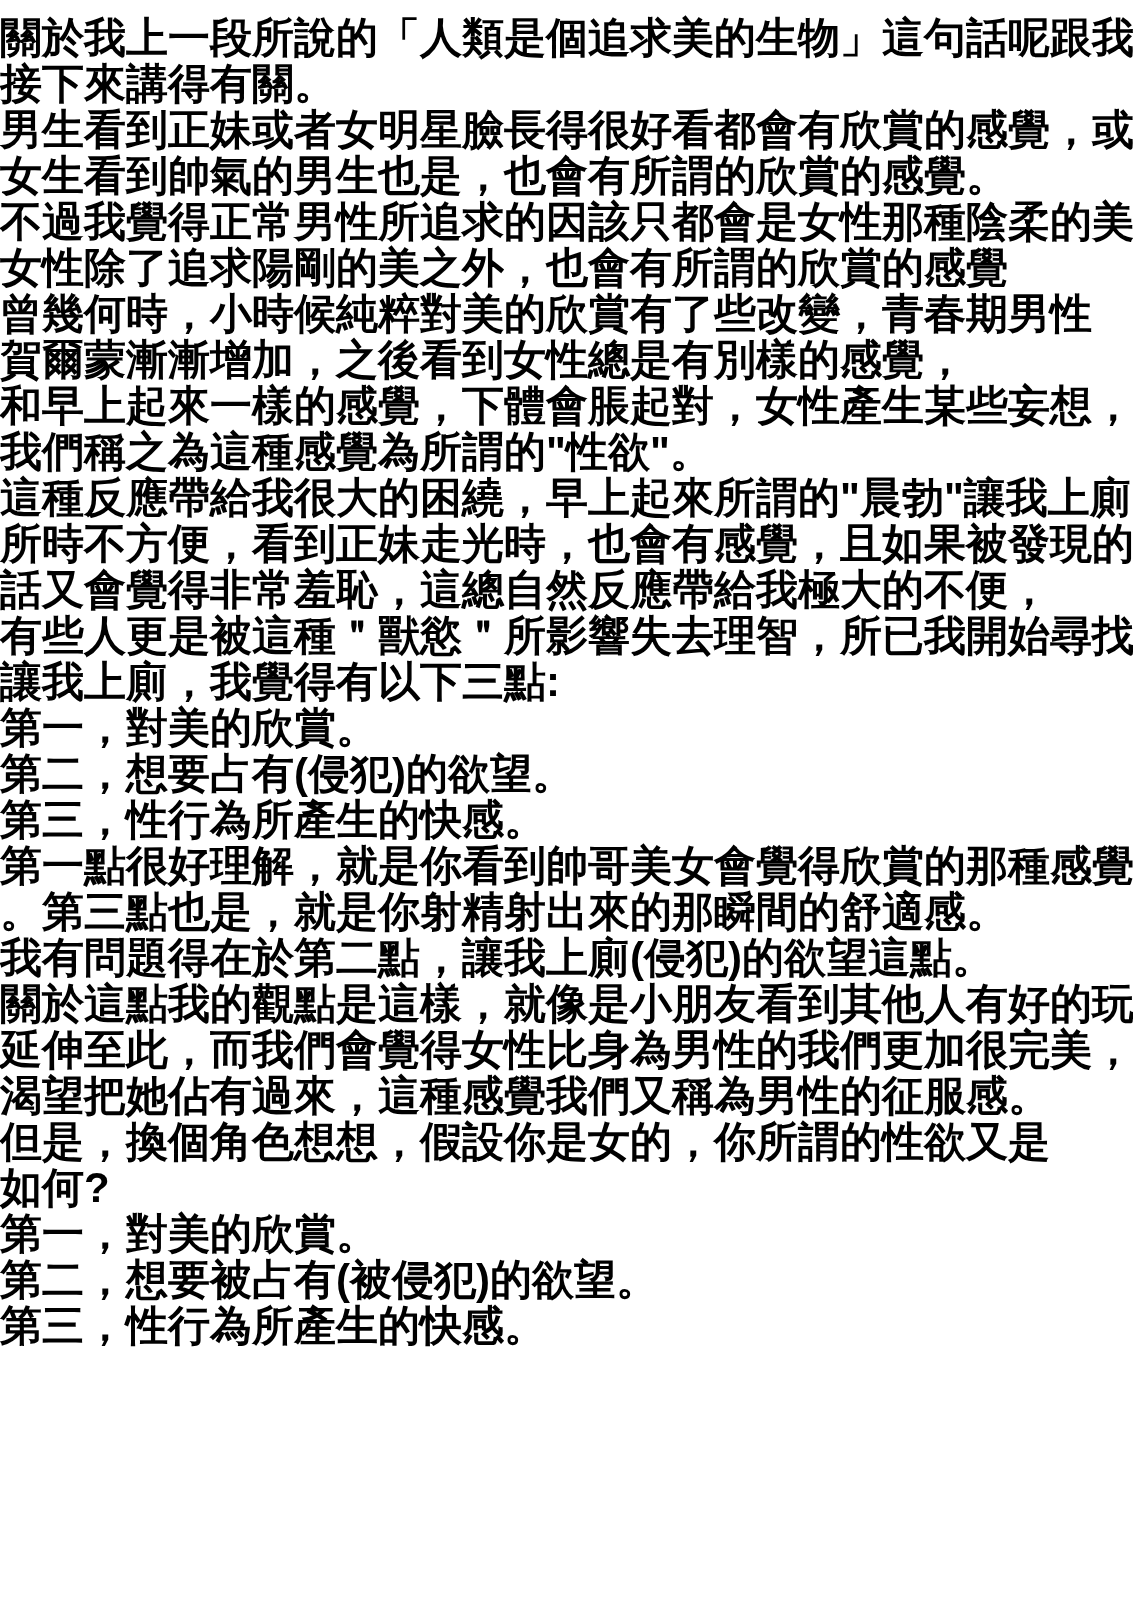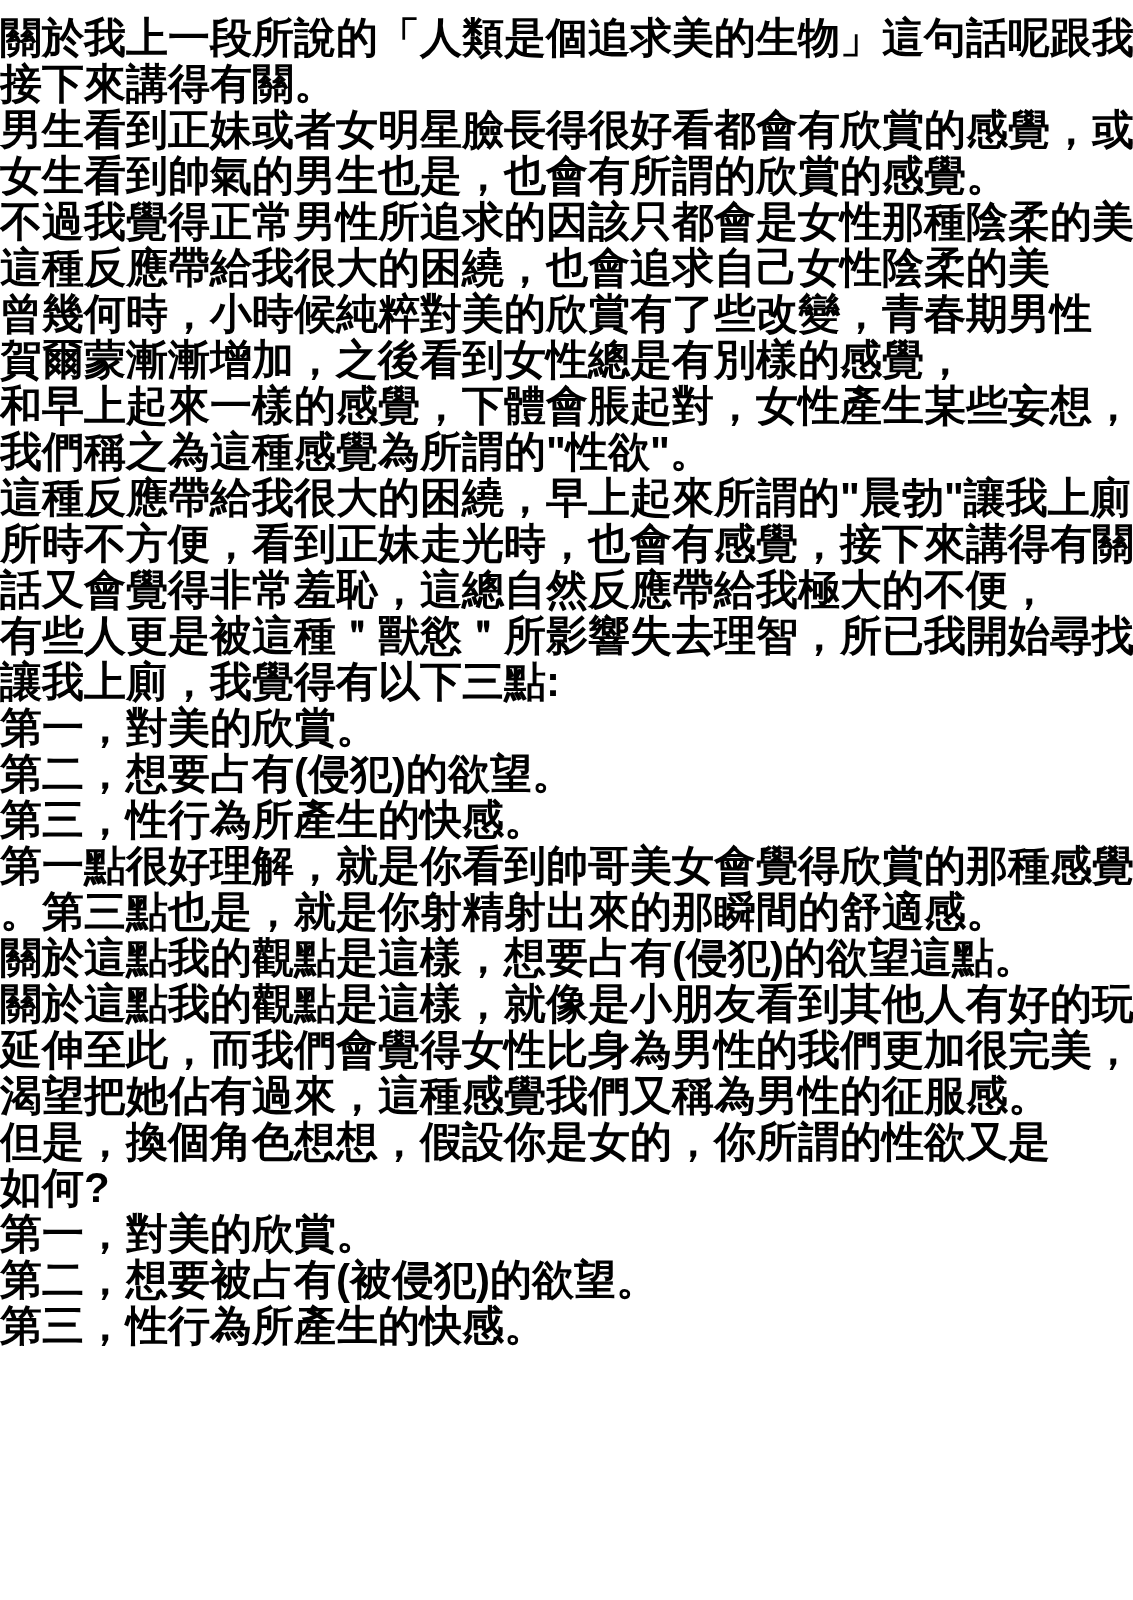--- a/index.html
+++ b/index.html
@@ -31,36 +31,36 @@
 </style>
 </head>
 <body>
 
 <div class="page">
   <div class="text-line">關於我上一段所說的「人類是個追求美的生物」這句話呢跟我</div>
   <div class="text-line">接下來講得有關。</div>
   <div class="text-line">男生看到正妹或者女明星臉長得很好看都會有欣賞的感覺，或</div>
   <div class="text-line">女生看到帥氣的男生也是，也會有所謂的欣賞的感覺。</div>
   <div class="text-line">不過我覺得正常男性所追求的因該只都會是女性那種陰柔的美</div>
-  <div class="text-line">這種反應帶給我很大的困繞，也會追求自己女性陰柔的美</div>
+  <div class="text-line">女性除了追求陽剛的美之外，也會有所謂的欣賞的感覺</div>
   <div class="text-line">曾幾何時，小時候純粹對美的欣賞有了些改變，青春期男性</div>
   <div class="text-line">賀爾蒙漸漸增加，之後看到女性總是有別樣的感覺，</div>
   <div class="text-line">和早上起來一樣的感覺，下體會脹起對，女性產生某些妄想，</div>
   <div class="text-line">我們稱之為這種感覺為所謂的"性欲"。</div>
   <div class="text-line">這種反應帶給我很大的困繞，早上起來所謂的"晨勃"讓我上廁</div>
-  <div class="text-line">所時不方便，看到正妹走光時，也會有感覺，接下來講得有關</div>
+  <div class="text-line">所時不方便，看到正妹走光時，也會有感覺，且如果被發現的</div>
   <div class="text-line">話又會覺得非常羞恥，這總自然反應帶給我極大的不便，</div>
   <div class="text-line">有些人更是被這種＂獸慾＂所影響失去理智，所已我開始尋找</div>
   <div class="text-line">讓我上廁，我覺得有以下三點:</div>
   <div class="text-line">第一，對美的欣賞。</div>
   <div class="text-line">第二，想要占有(侵犯)的欲望。</div>
   <div class="text-line">第三，性行為所產生的快感。</div>
   <div class="text-line">第一點很好理解，就是你看到帥哥美女會覺得欣賞的那種感覺</div>
   <div class="text-line">。第三點也是，就是你射精射出來的那瞬間的舒適感。</div>
-  <div class="text-line">關於這點我的觀點是這樣，想要占有(侵犯)的欲望這點。</div>
+  <div class="text-line">我有問題得在於第二點，讓我上廁(侵犯)的欲望這點。</div>
   <div class="text-line">關於這點我的觀點是這樣，就像是小朋友看到其他人有好的玩</div>
   <div class="text-line">延伸至此，而我們會覺得女性比身為男性的我們更加很完美，</div>
   <div class="text-line">渴望把她佔有過來，這種感覺我們又稱為男性的征服感。</div>
   <div class="text-line">但是，換個角色想想，假設你是女的，你所謂的性欲又是</div>
   <div class="text-line">如何?</div>
   <div class="text-line">第一，對美的欣賞。</div>
   <div class="text-line">第二，想要被占有(被侵犯)的欲望。</div>
   <div class="text-line">第三，性行為所產生的快感。</div>
 </div>
 

